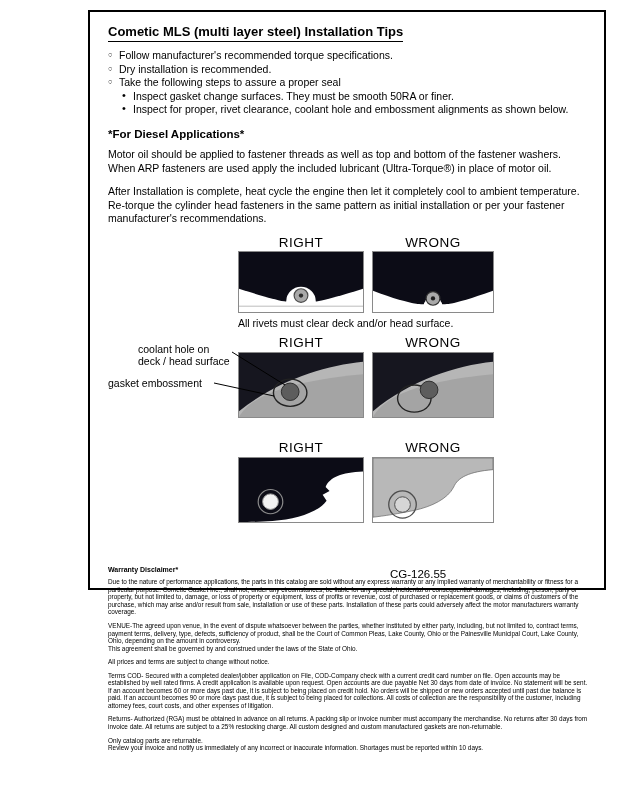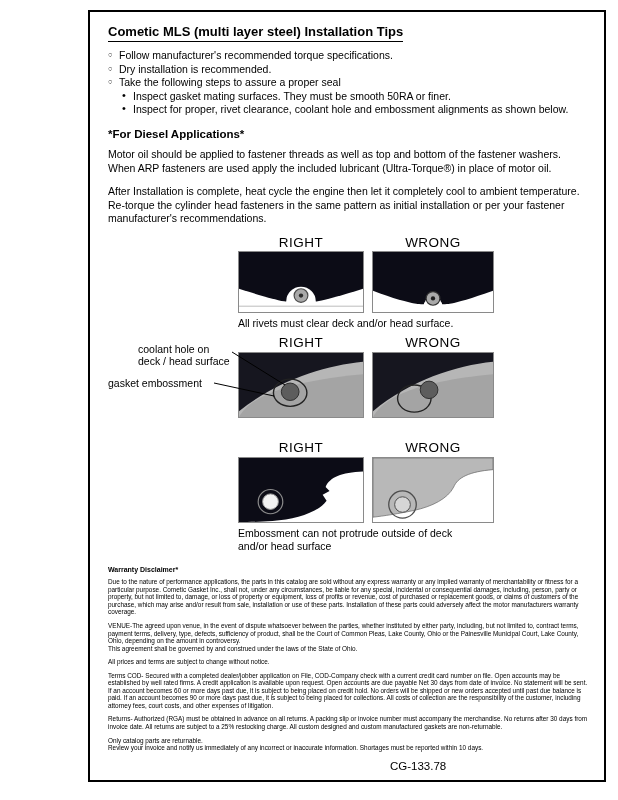--- a/index.html
+++ b/index.html
@@ -3,21 +3,21 @@
 <meta charset="utf-8">
 <style>
   html, body { margin:0; padding:0; }
   body {
     width:618px; height:800px; position:relative; overflow:hidden;
     background:#ffffff; color:#000;
     font-family:"Liberation Sans", sans-serif;
     -webkit-font-smoothing:antialiased;
   }
   .frame {
-    position:absolute; left:88px; top:10px; width:518px; height:772px;
+    position:absolute; left:88px; top:10px; width:518px; height:580px;
     border:2px solid #000; box-sizing:border-box; background:#fff;
   }
   .content { padding:10px 16px 0 18px; }
 
   .title {
     display:inline-block; font-size:13px; font-weight:bold;
     border-bottom:1.5px solid #000; padding-bottom:2px; margin-bottom:6px;
   }
 
   ul.bullets { margin:0; padding:0; font-size:10.5px; line-height:1.2; }
@@ -52,21 +52,21 @@
   <div class="content">
 
     <div>
       <span class="title">Cometic MLS (multi layer steel) Installation Tips</span>
     </div>
 
     <ul class="bullets">
       <li class="main">Follow manufacturer's recommended torque specifications.</li>
       <li class="main">Dry installation is recommended.</li>
       <li class="main">Take the following steps to assure a proper seal</li>
-      <li class="sub">Inspect gasket mating surfaces.  They must be smooth 50RA or finer.</li>
+      <li class="sub">Inspect gasket change surfaces.  They must be smooth 50RA or finer.</li>
       <li class="sub">Inspect for proper, rivet clearance, coolant hole and embossment alignments as shown below.</li>
     </ul>
 
     <div class="diesel-heading">*For Diesel Applications*</div>
     <p class="para">Motor oil should be applied to fastener threads as well as top and bottom of the fastener washers. When ARP fasteners are used apply the included lubricant (Ultra-Torque®) in place of motor oil.</p>
     <p class="para">After Installation is complete, heat cycle the engine then let it completely cool to ambient temperature. Re-torque the cylinder head fasteners in the same pattern as initial installation or per your fastener manufacturer's recommendations.</p>
 
     <div class="diagrams">
 
       <div class="dg-hdr" style="left:130px; top:0; width:126px;">RIGHT</div>
@@ -130,32 +130,31 @@
         </svg>
       </div>
       <div class="dg-img" style="left:264px; top:222px; width:122px; height:66px;">
         <svg viewBox="0 0 122 66" preserveAspectRatio="none">
           <rect width="122" height="66" fill="#ffffff"></rect>
           <path d="M0,0 H122 V12 C98,14 86,20 82,30 C76,42 60,50 42,54 C28,57 10,60 0,61 Z" fill="#b8b8b8" stroke="#6f6f6f" stroke-width="0.8"></path>
           <circle cx="30" cy="48" r="14" fill="none" stroke="#4d4d4d" stroke-width="1.3"></circle>
           <circle cx="30" cy="48" r="8" fill="#d6d6d6" stroke="#4d4d4d" stroke-width="1"></circle>
         </svg>
       </div>
-      <div class="dg-cap" style="left:130px; top:292px; width:240px;">Embossment can not protrude outside of deck and/or head surface</div>
 
     </div>
 
     <div class="warranty">
       <div class="w-head">Warranty Disclaimer*</div>
       <p class="w-p gap">Due to the nature of performance applications, the parts in this catalog are sold without any express warranty or any implied warranty of merchantability or fitness for a particular purpose.  Cometic Gasket Inc., shall not, under any circumstances, be liable for any special, incidental or consequential damages, including, person, party or property, but not limited to, damage, or loss of property or equipment, loss of profits or revenue, cost of purchased or replacement goods, or claims of customers of the purchase, which may arise and/or result from sale, installation or use of these parts.  Installation of these parts could adversely affect the motor manufacturers warranty coverage.</p>
       <p class="w-p">VENUE-The agreed upon venue, in the event of dispute whatsoever between the parties, whether instituted by either party, including, but not limited to, contract terms, payment terms, delivery, type, defects, sufficiency of product, shall be the Court of Common Pleas, Lake County, Ohio or the Painesville Municipal Court, Lake County, Ohio, depending on the amount in controversy.</p>
       <p class="w-p gap">This agreement shall be governed by and construed under the laws of the State of Ohio.</p>
       <p class="w-p gap">All prices and terms are subject to change without notice.</p>
       <p class="w-p gap">Terms COD- Secured with a completed dealer/jobber application on File, COD-Company check with a current credit card number on file.  Open accounts may be established by well rated firms.  A credit application is available upon request.  Open accounts are due payable Net 30 days from date of invoice.  No statement will be sent.  If an account becomes 60 or more days past due, it is subject to being placed on credit hold.  No orders will be shipped or new orders accepted until past due balance is paid.  If an account becomes 90 or more days past due, it is subject to being placed for collections.  All costs of collection are the responsibility of the customer, including attorney fees, court costs, and other expenses of litigation.</p>
       <p class="w-p gap">Returns- Authorized (RGA) must be obtained in advance on all returns.  A packing slip or invoice number must accompany the merchandise.  No returns after 30 days from invoice date.  All returns are subject to a 25% restocking charge.  All custom designed and custom manufactured gaskets are non-returnable.</p>
       <p class="w-p">Only catalog parts are returnable.</p>
       <p class="w-p">Review your invoice and notify us immediately of any incorrect or inaccurate information.  Shortages must be reported within 10 days.</p>
     </div>
 
   </div>
 
-  <div class="footer">CG-133.78</div>
+  <div class="footer">CG-126.55</div>
 </div>
 
 </body></html>

